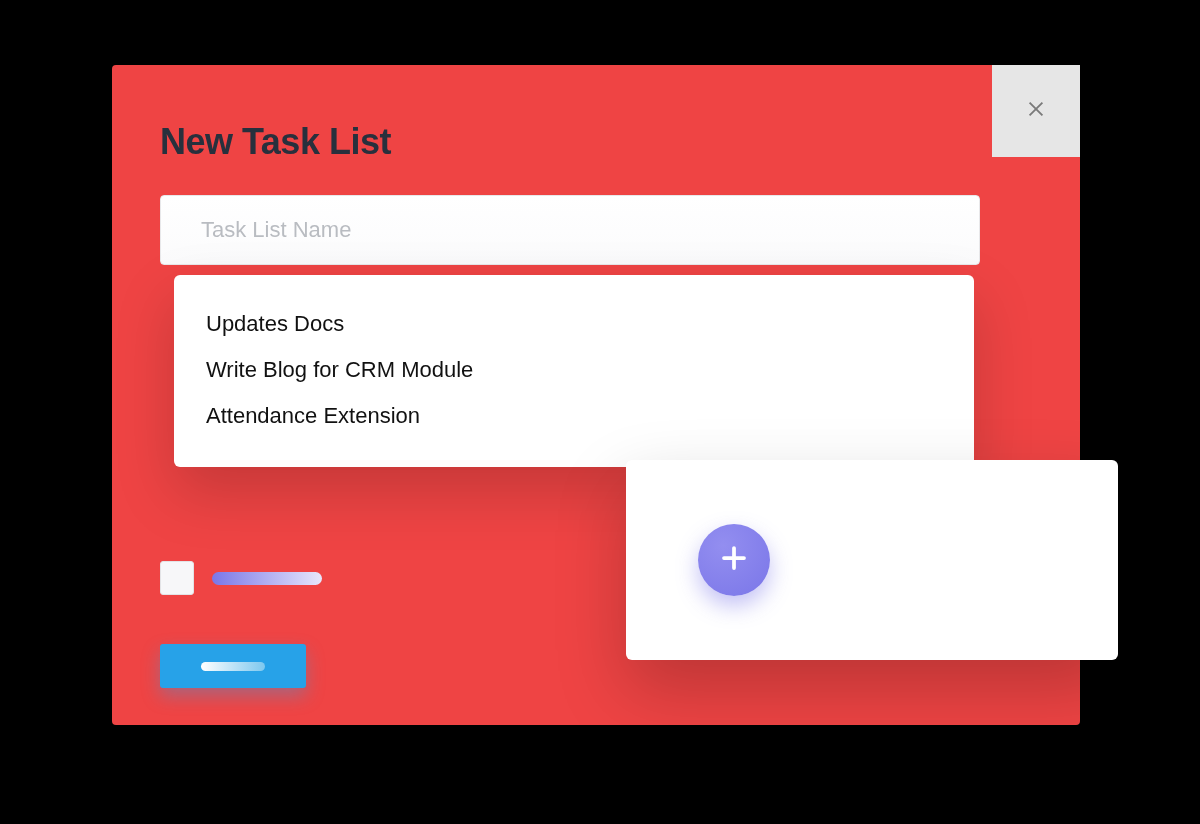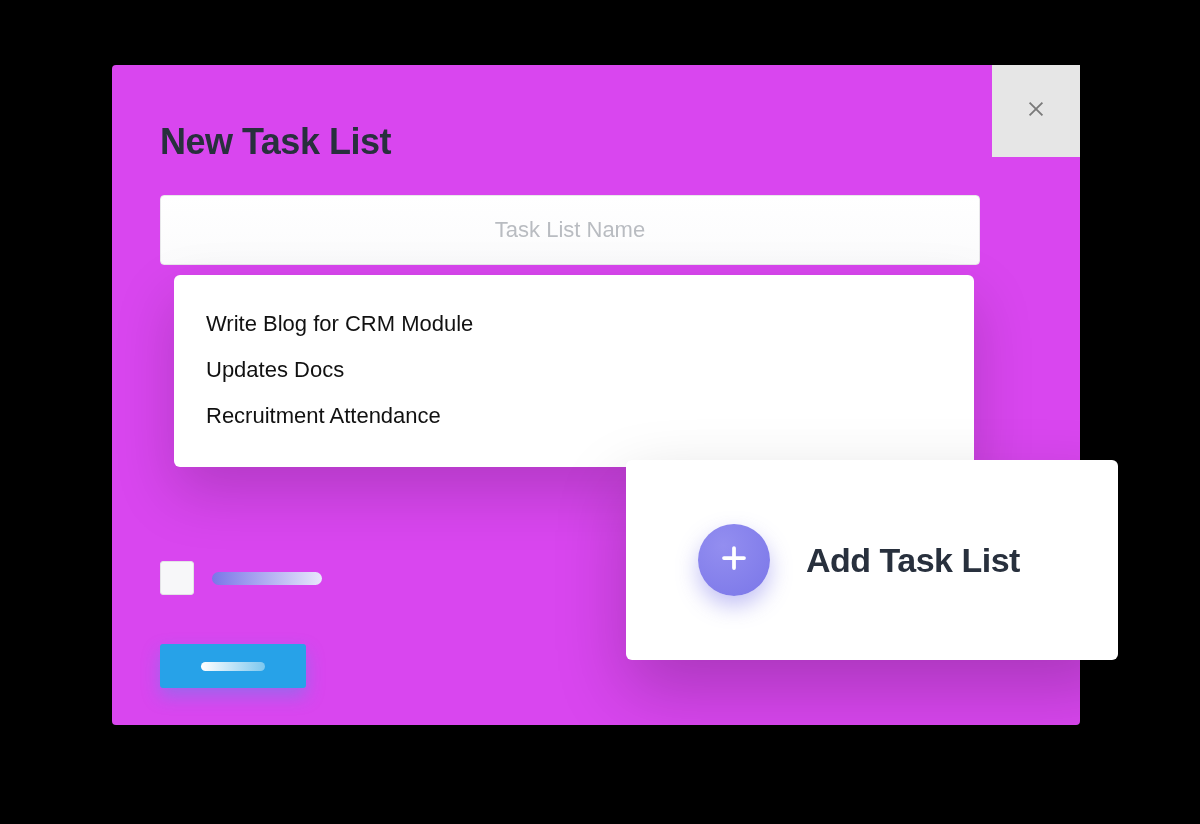--- a/index.html
+++ b/index.html
@@ -10,21 +10,21 @@
     position: relative;
     overflow: hidden;
   }
 
   .modal {
     position: absolute;
     left: 112px;
     top: 65px;
     width: 968px;
     height: 660px;
-    background: #d946ef;
+    background: #ef4444;
     border-radius: 4px;
     box-shadow: 0 30px 60px rgba(0,0,0,0.5);
   }
 
   .close-btn {
     position: absolute;
     top: 0;
     right: 0;
     width: 88px;
     height: 92px;
@@ -51,21 +51,20 @@
     left: 48px;
     top: 130px;
     width: 820px;
     height: 70px;
     border: 1px solid #e8e8ea;
     border-radius: 4px;
     padding: 4px 40px;
     font-size: 22px;
     color: #333;
     background: linear-gradient(to bottom, #ffffff, #fbfbfc);
-    text-align: center;
   }
   .name-input::placeholder { color: #b9bcc1; }
 
   .dropdown {
     position: absolute;
     left: 62px;
     top: 210px;
     width: 800px;
     background: #fff;
     border-radius: 6px;
@@ -167,23 +166,23 @@
           <path d="M5 5 L19 19 M19 5 L5 19"></path>
         </svg>
     </span>
   </div>
 
   <h1 class="modal-title">New Task List</h1>
 
   <input class="name-input" type="text" placeholder="Task List Name" style="">
 
   <div class="dropdown">
+    <div class="dropdown-item">Updates Docs</div>
     <div class="dropdown-item">Write Blog for CRM Module</div>
-    <div class="dropdown-item">Updates Docs</div>
-    <div class="dropdown-item">Recruitment Attendance</div>
+    <div class="dropdown-item">Attendance Extension</div>
   </div>
 
   <div class="check-row">
     <div class="checkbox"></div>
     <div class="check-label-bar"></div>
   </div>
 
   <div class="submit-btn">
     <div class="inner"></div>
   </div>
@@ -191,14 +190,13 @@
 </div>
 
 <div class="add-card">
   <div class="plus-circle">
     <span>
       <svg viewBox="0 0 24 24" fill="none">
           <path d="M12 4 V20 M4 12 H20"></path>
         </svg>
     </span>
   </div>
-  <div class="add-label">Add Task List</div>
 </div>
 
 </body></html>

